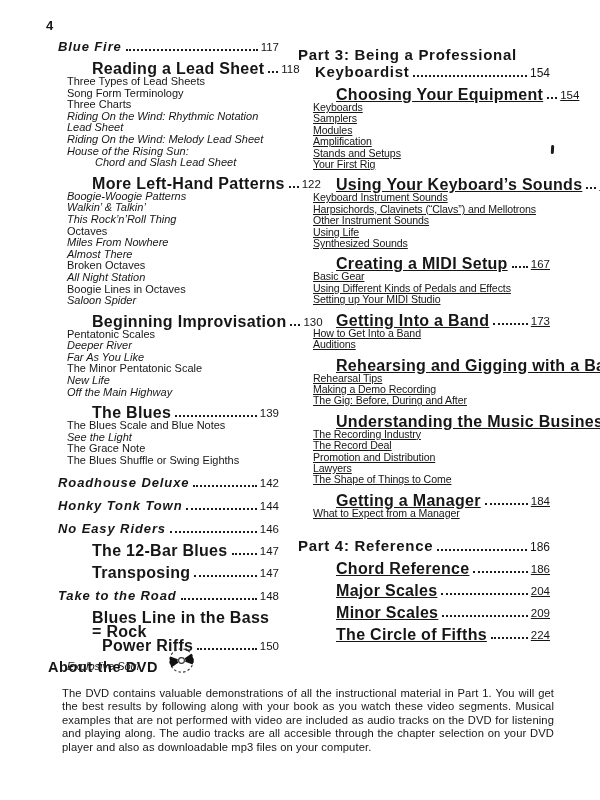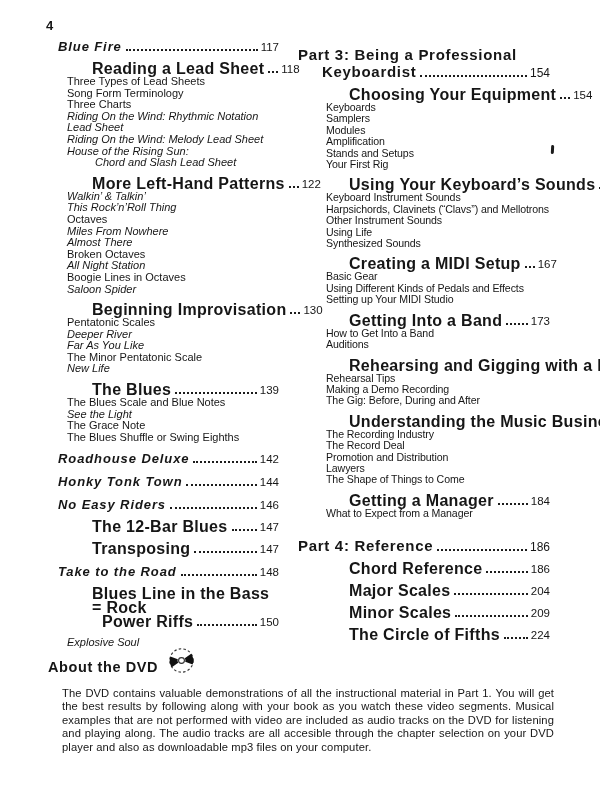--- a/index.html
+++ b/index.html
@@ -23,27 +23,27 @@
   .lbl{white-space:nowrap;flex:none;}
   .leader{flex:1 1 auto;min-width:10px;border-bottom:2px dotted #1c1c1c;margin:0 3px 3px 4px;}
   .pg{flex:none;font-size:11.5px;font-weight:400;line-height:13px;}
 
   .entry.song .lbl{font-weight:bold;font-style:italic;font-size:13px;letter-spacing:0.9px;line-height:15px;}
   .entry.section .lbl,.entry.section .l1{font-weight:bold;font-size:16px;letter-spacing:0.3px;line-height:14px;padding-left:34px;}
   .entry.part .lbl,.entry.part .l1{font-weight:bold;font-size:15px;letter-spacing:0.7px;line-height:17px;}
   .entry.part .pg{font-size:12px;}
 
   .l2{margin-left:10px;}
-  .col-right .entry.part .l2{margin-left:24px;}
+  .col-right .entry.part .l2{margin-left:17px;}
 
   .item{font-size:11px;line-height:11.6px;margin-left:9px;}
   .item.it{font-style:italic;}
   .item.indent2{margin-left:37px;}
 
-  .col-right .entry.section{margin-left:17px;}
+  .col-right .entry.section{margin-left:4px;text-decoration:underline;}
   .col-right .item{margin-left:11px;white-space:nowrap;font-size:10.6px;letter-spacing:-0.1px;line-height:11.4px;}
 
   .about{position:absolute;left:48px;top:656px;width:512px;}
   .about-head{display:flex;align-items:center;gap:10px;height:22px;}
   .about-title{font-weight:bold;font-size:14.5px;letter-spacing:0.6px;}
   .disc{margin-top:-14px;}
   .about-body{margin:9px 0 0 14px;width:492px;font-size:11.2px;line-height:13.4px;text-align:justify;letter-spacing:0.1px;}
 
   .artifact{position:absolute;left:551px;top:145px;width:3px;height:9px;background:#1c1c1c;border-radius:1.5px;transform:rotate(3deg);}
 </style>
@@ -74,20 +74,21 @@
         <div class="item it">Riding On the Wind: Melody Lead Sheet</div>
         <div class="item it">House of the Rising Sun:</div>
         <div class="item it indent2">Chord and Slash Lead Sheet</div>
       </div>
       <div class="entry section">
         <div class="row">
           <span class="lbl">More Left-Hand Patterns</span>
           <span class="leader"></span>
           <span class="pg">122</span>
         </div>
+        <div class="item it">Boogie-Woogie Patterns</div>
         <div class="item it">Walkin’ &amp; Talkin’</div>
         <div class="item it">This Rock’n’Roll Thing</div>
         <div class="item">Octaves</div>
         <div class="item it">Miles From Nowhere</div>
         <div class="item it">Almost There</div>
         <div class="item">Broken Octaves</div>
         <div class="item it">All Night Station</div>
         <div class="item">Boogie Lines in Octaves</div>
         <div class="item it">Saloon Spider</div>
       </div>
@@ -95,20 +96,21 @@
         <div class="row">
           <span class="lbl">Beginning Improvisation</span>
           <span class="leader"></span>
           <span class="pg">130</span>
         </div>
         <div class="item">Pentatonic Scales</div>
         <div class="item it">Deeper River</div>
         <div class="item it">Far As You Like</div>
         <div class="item">The Minor Pentatonic Scale</div>
         <div class="item it">New Life</div>
+        <div class="item it">Off the Main Highway</div>
       </div>
       <div class="entry section">
         <div class="row">
           <span class="lbl">The Blues</span>
           <span class="leader"></span>
           <span class="pg">139</span>
         </div>
         <div class="item">The Blues Scale and Blue Notes</div>
         <div class="item it">See the Light</div>
         <div class="item">The Grace Note</div>

